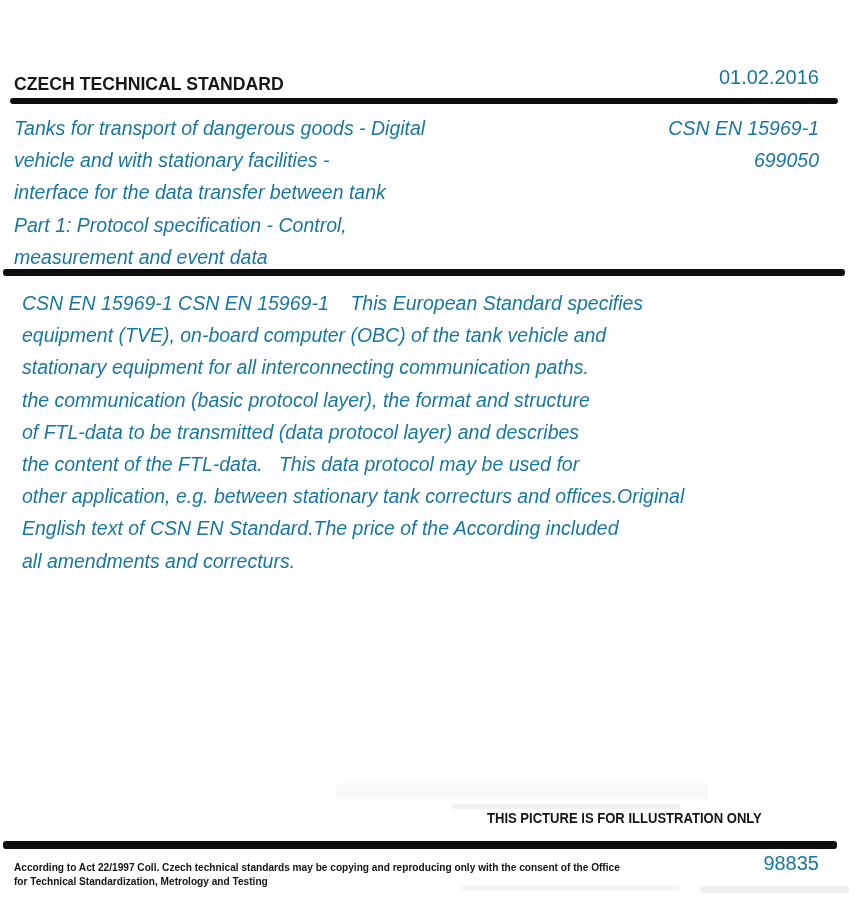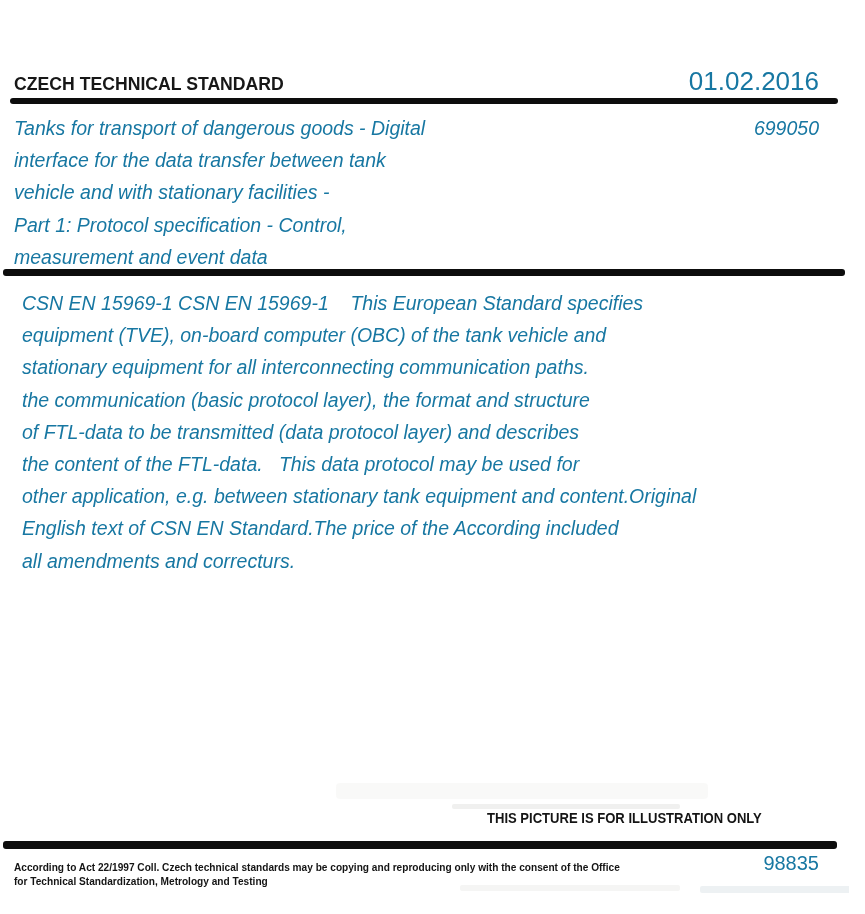--- a/index.html
+++ b/index.html
@@ -22,21 +22,21 @@
     font-size: 18px;
     font-weight: bold;
     color: #171717;
     letter-spacing: 0px;
     transform: scaleX(0.98);
     transform-origin: left center;
     white-space: nowrap;
   }
   .header-date {
     right: 30px; top: 66px;
-    font-size: 26px;
+    font-size: 20px;
     color: #1777a2;
     white-space: nowrap;
   }
 
   .rule {
     background: #0d0d0d;
     border-radius: 3px;
   }
   .rule-1 { left: 10px; top: 98px;  width: 828px; height: 6px; }
   .rule-2 { left: 3px;  top: 269px; width: 842px; height: 7px; }
@@ -96,40 +96,41 @@
 <div class="page">
 
   <div class="abs header-title">CZECH TECHNICAL STANDARD</div>
 
   <div class="abs header-date">01.02.2016</div>
 
   <div class="abs rule rule-1"></div>
 
   <div class="abs teal-text std-title">
     <div class="line">Tanks for transport of dangerous goods - Digital</div>
+    <div class="line">vehicle and with stationary facilities -</div>
     <div class="line">interface for the data transfer between tank</div>
-    <div class="line">vehicle and with stationary facilities -</div>
     <div class="line">Part 1: Protocol specification - Control,</div>
     <div class="line">measurement and event data</div>
   </div>
 
   <div class="abs teal-text std-refs">
+    <div>CSN EN 15969-1</div>
     <div>699050</div>
   </div>
 
   <div class="abs rule rule-2"></div>
 
   <div class="abs teal-text abstract">
     <div class="line">CSN EN 15969-1 CSN EN 15969-1    This European Standard specifies</div>
     <div class="line">equipment (TVE), on-board computer (OBC) of the tank vehicle and</div>
     <div class="line">stationary equipment for all interconnecting communication paths.</div>
     <div class="line">the communication (basic protocol layer), the format and structure</div>
     <div class="line">of FTL-data to be transmitted (data protocol layer) and describes</div>
     <div class="line">the content of the FTL-data.   This data protocol may be used for</div>
-    <div class="line">other application, e.g. between stationary tank equipment and content.Original</div>
+    <div class="line">other application, e.g. between stationary tank correcturs and offices.Original</div>
     <div class="line">English text of CSN EN Standard.The price of the According included</div>
     <div class="line">all amendments and correcturs.</div>
   </div>
 
   <div class="abs faint-smudge smudge-a"></div>
   <div class="abs faint-smudge smudge-b"></div>
 
   <div class="abs illustration-note">THIS PICTURE IS FOR ILLUSTRATION ONLY</div>
 
   <div class="abs rule rule-3"></div>

